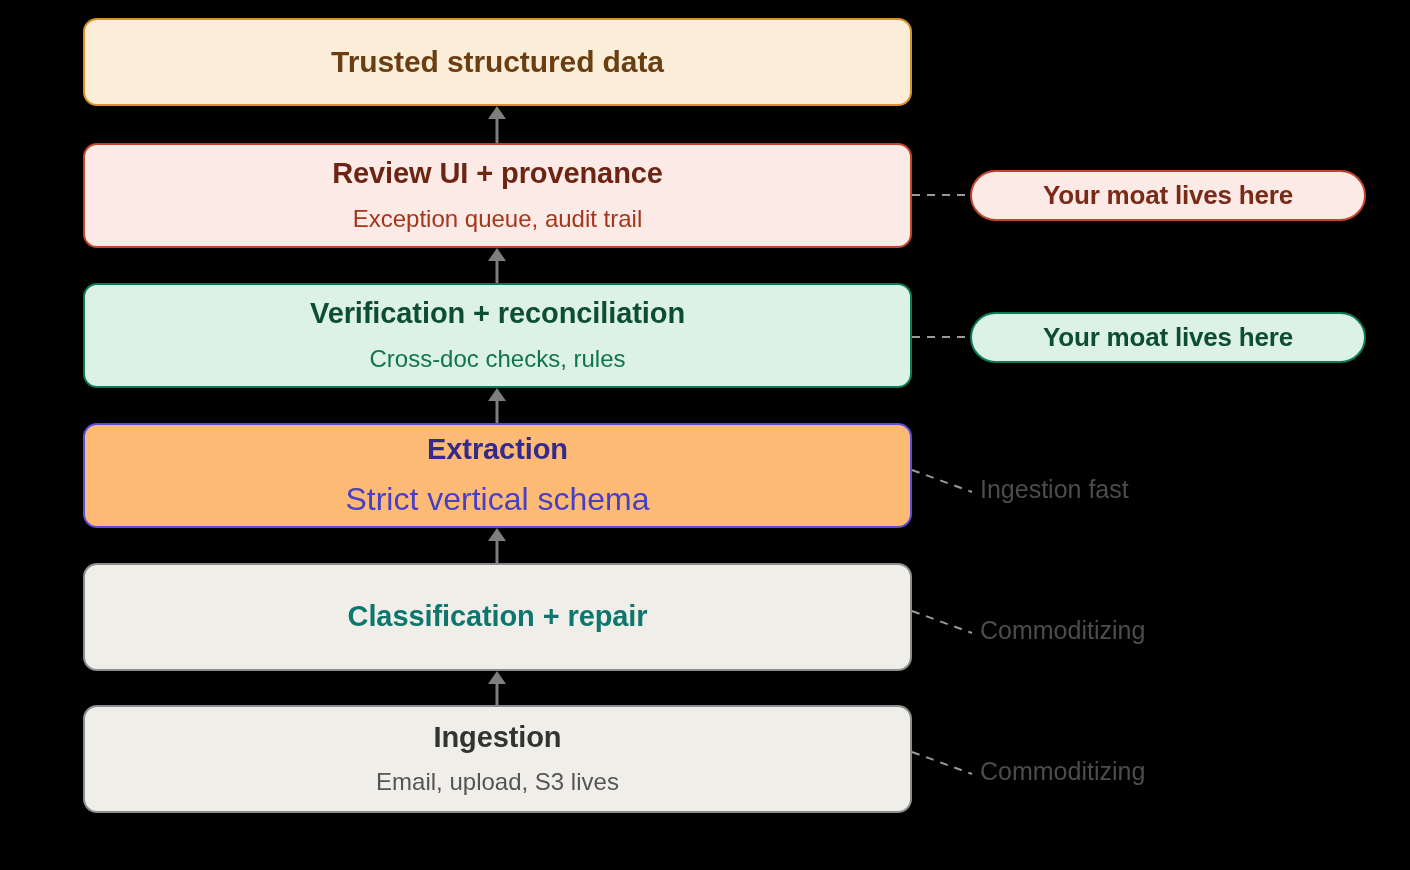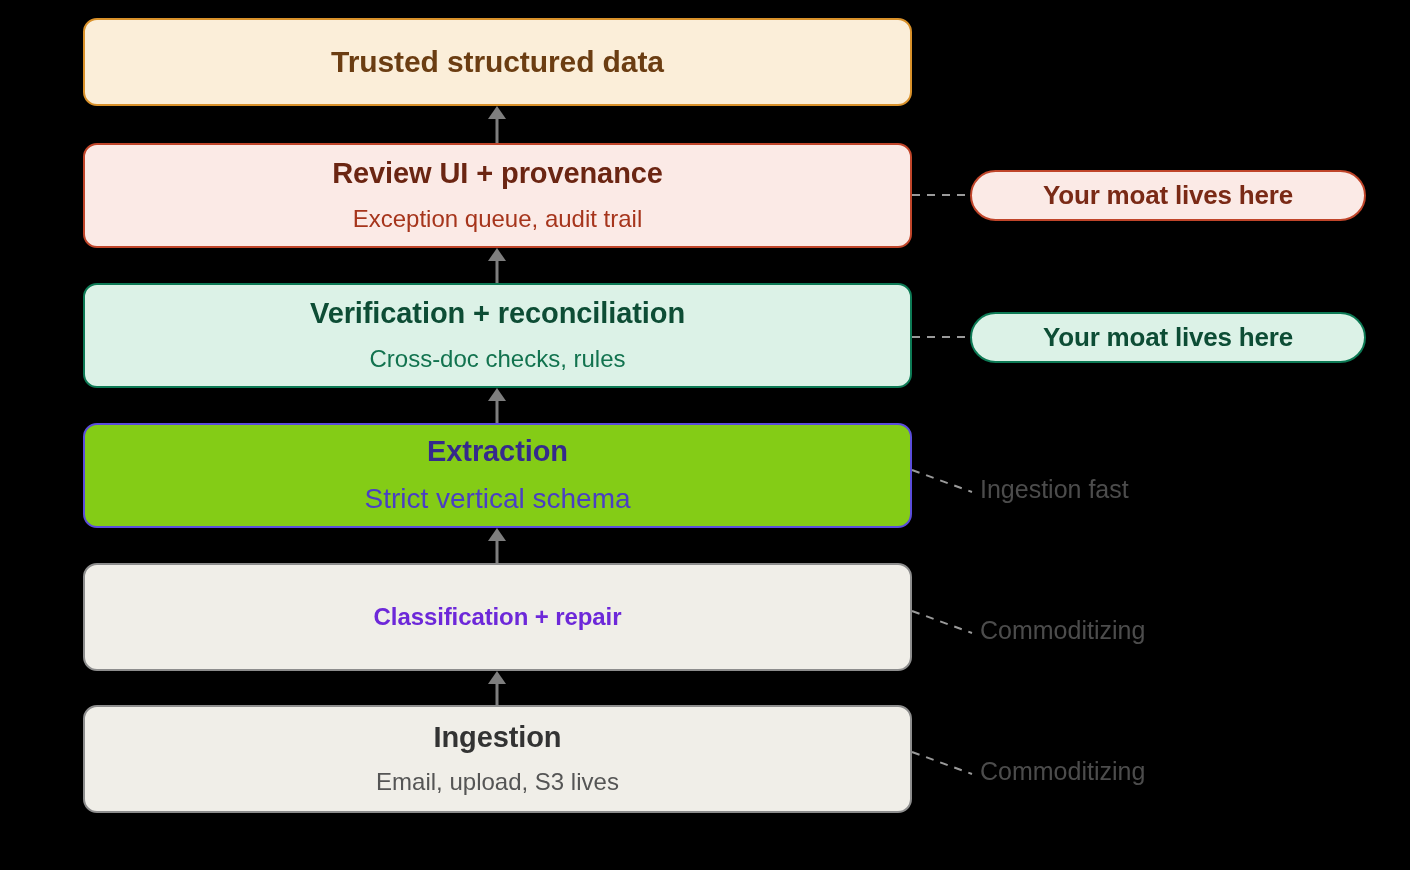--- a/index.html
+++ b/index.html
@@ -101,26 +101,26 @@
         <div class="title" style="color: rgb(107, 61, 18); font-size: 30px;">Trusted structured data</div>
       </div>
       <div class="node" style="left: 83px; top: 143px; width: 829px; height: 105px; background: rgb(251, 234, 230); border-color: rgb(192, 69, 42);">
         <div class="title" style="color: rgb(107, 37, 18); font-size: 29px;">Review UI + provenance</div>
         <div class="sub" style="color: rgb(166, 53, 28); font-size: 24px;">Exception queue, audit trail</div>
       </div>
       <div class="node" style="left: 83px; top: 283px; width: 829px; height: 105px; background: rgb(220, 242, 231); border-color: rgb(13, 122, 85);">
         <div class="title" style="color: rgb(13, 77, 53); font-size: 29px; text-align: right;">Verification + reconciliation</div>
         <div class="sub" style="color: rgb(18, 115, 79); font-size: 24px;">Cross-doc checks, rules</div>
       </div>
-      <div class="node" style="left: 83px; top: 423px; width: 829px; height: 105px; background: #84cc16; border-color: rgb(91, 77, 219);">
+      <div class="node" style="left: 83px; top: 423px; width: 829px; height: 105px; background: #fdba74; border-color: rgb(91, 77, 219);">
         <div class="title" style="color: rgb(53, 42, 140); font-size: 29px;">Extraction</div>
-        <div class="sub" style="color: rgb(74, 63, 196); font-size: 28px;">Strict vertical schema</div>
+        <div class="sub" style="color: rgb(74, 63, 196); font-size: 32px;">Strict vertical schema</div>
       </div>
       <div class="node" style="left: 83px; top: 563px; width: 829px; height: 108px; background: rgb(240, 238, 232); border-color: rgb(141, 141, 141);">
-        <div class="title" style="color: #6d28d9; font-size: 24px;">Classification + repair</div>
+        <div class="title" style="color: #0f766e; font-size: 29px;">Classification + repair</div>
       </div>
       <div class="node" style="left: 83px; top: 705px; width: 829px; height: 108px; background: rgb(240, 238, 232); border-color: rgb(141, 141, 141);">
         <div class="title" style="color: rgb(51, 51, 51); font-size: 29px;">Ingestion</div>
         <div class="sub" style="color: rgb(85, 85, 85); font-size: 24px;">Email, upload, S3 lives</div>
       </div>
     </div>
   <div id="callouts-layer">
       <div class="pill" style="left: 970px; top: 170px; width: 396px; height: 51px; background: rgb(251, 234, 230); border-color: rgb(192, 69, 42); color: rgb(122, 42, 22);">Your moat lives here</div>
       <div class="pill" style="left: 970px; top: 312px; width: 396px; height: 51px; background: rgb(220, 242, 231); border-color: rgb(13, 122, 85); color: rgb(13, 77, 53);">Your moat lives here</div>
       <div class="sidelabel" style="left: 980px; top: 477px; color: rgb(76, 76, 76);">Ingestion fast</div>

